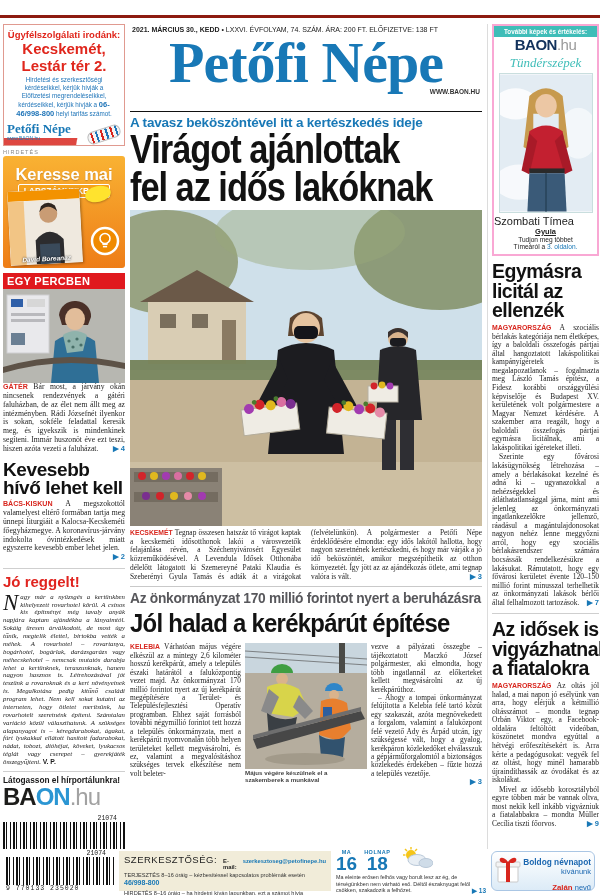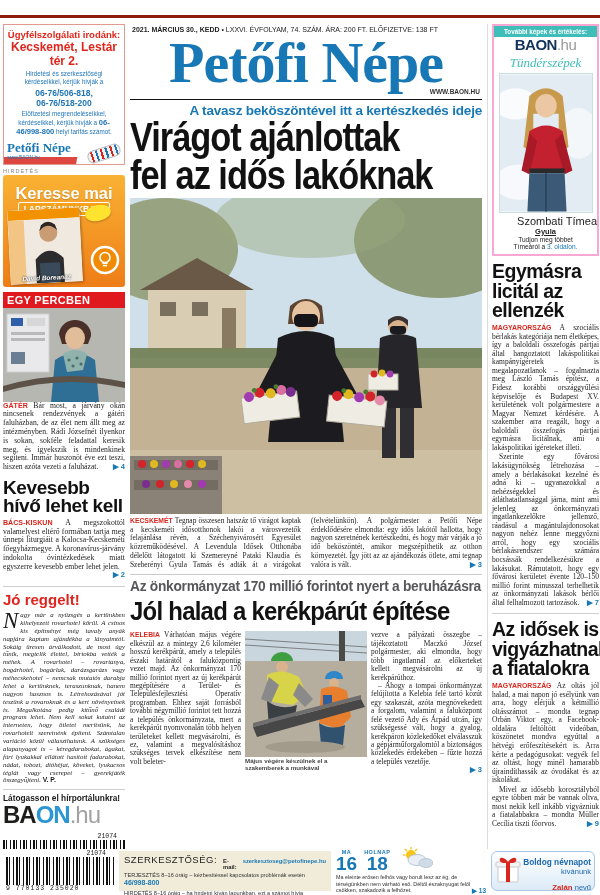--- a/index.html
+++ b/index.html
@@ -8,21 +8,21 @@
     width:600px; height:895px; background:#ffffff; position:relative;
     overflow:hidden; font-family:"Liberation Sans", sans-serif; color:#1a1a1a;
     margin:0 auto;
   }
   .topline { margin-top:15px; height:3px; background:#8d1b10; }
   .cols { display:grid; grid-template-columns:122px 352px 112px; gap:0 5px; padding:6px 3px 0 3px; }
 
   
   .svc-box { border:1px solid #e09a90; padding:4px 3px; text-align:center; background:#fff; }
   .svc-t1 { color:#e0261c; font-weight:bold; font-size:9.5px; }
-  .svc-t2 { color:#e0261c; font-weight:bold; font-size:12px; margin-bottom:2px; }
+  .svc-t2 { color:#e0261c; font-weight:bold; font-size:15px; margin-bottom:2px; }
   .svc-small { color:#1e74b8; font-size:6.3px; line-height:1.25; }
   .svc-phone { color:#1e74b8; font-weight:bold; font-size:8.5px; line-height:1.2; margin:2px 0; }
   .svc-bottom { display:flex; align-items:flex-end; justify-content:space-between; margin-top:4px; position:relative; }
   .svc-logo { font-family:"Liberation Serif", serif; font-weight:bold; color:#1878b6; font-size:13px; line-height:1; }
   .svc-logo-sub { font-size:5px; color:#1878b6; text-align:left; }
   .svc-swoosh { position:absolute; left:-3px; right:-3px; bottom:-4px; height:7px; background:linear-gradient(100deg,#d8261e 60%, #fff 61%); opacity:.85; z-index:0;}
   .roll { width:34px; height:13px; border-radius:6px; transform:rotate(-18deg); z-index:1;
           background:repeating-linear-gradient(90deg,#f4f4f4 0 3px,#d8261e 3px 5px,#f4f4f4 5px 8px,#1e74b8 8px 10px); border:1px solid #bbb; }
   .ad-label { font-size:5.5px; color:#8a8a8a; letter-spacing:1px; margin:3px 0 1px 0; }
   .promo { height:112px; background:linear-gradient(180deg,#f9b233,#ee7d17); border-radius:3px; position:relative; overflow:hidden; padding-top:10px; }
@@ -58,21 +58,21 @@
   .bc-lines { height:28px; margin:0;
       background:repeating-linear-gradient(90deg,#111 0 2px,#fff 2px 3px,#111 3px 4px,#fff 4px 7px,#111 7px 8px,#fff 8px 10px); }
   .bc-num { font-family:"Liberation Mono", monospace; font-size:6.5px; letter-spacing:1px; }
 
   
   .dateline { font-size:7px; color:#222; margin:2px 0 2px 2px; }
   .dateline b { font-weight:bold; }
   .masthead { font-family:"Liberation Serif", serif; font-weight:bold; color:#1878b6; font-size:58px; line-height:.98;
               text-align:center; letter-spacing:-1px; }
   .mast-url { text-align:right; font-size:6.5px; font-weight:bold; color:#333; margin:-4px 2px 2px 0; }
-  .kicker { color:#1878b6; font-weight:bold; font-size:13.5px; border-top:1px solid #111; padding-top:3px; margin-top:4px; letter-spacing:-.2px;text-align:right;}
+  .kicker { color:#1878b6; font-weight:bold; font-size:13.5px; border-top:1px solid #111; padding-top:3px; margin-top:16px; letter-spacing:-.2px;}
   .bigline { font-weight:800; font-size:40px; line-height:.95; letter-spacing:-1.2px; color:#121212; white-space:nowrap;
              transform:scaleX(.86); transform-origin:left center; }
   .mainphoto { width:352px; height:316px; display:block; margin-top:4px; }
   .caption { column-count:2; column-gap:10px; margin-top:3px; font-family:"Liberation Serif", serif; font-size:7.4px;
              line-height:1.18; text-align:justify; color:#1d1d1d; }
   .midrule { border-top:1px solid #c9c9c9; margin:5px 0 3px 0; }
   .subhead { color:#57575b; font-weight:800; font-size:14.5px; letter-spacing:-.3px; white-space:nowrap;
              transform:scaleX(.95); transform-origin:left center; }
   .head3 { font-weight:800; font-size:26px; letter-spacing:-.8px; white-space:nowrap; transform:scaleX(.92);
            transform-origin:left center; margin:2px 0 4px 0; color:#121212; }
@@ -83,21 +83,21 @@
 
   
   .rcol { border-left:1px solid #dcdcdc; padding-left:4px; }
   .beauty { border:2px solid #f9a8d4; background:#fff; }
   .beauty-head { background:#3fbdb8; color:#fff; font-weight:bold; font-size:6.3px; text-align:center; padding:2px 1px; }
   .beauty-baon { text-align:center; font-weight:800; font-size:15px; letter-spacing:-.5px; line-height:1.1; }
   .beauty-baon .b1 { color:#12325c; } .beauty-baon .b2 { color:#9a9a9a; font-weight:400; }
   .beauty-script { text-align:center; color:#3fbdb8; font-family:"Liberation Serif", serif; font-style:italic; font-size:13px;
                    margin:1px 0 2px 0; }
   .beauty-photo { width:94px; height:140px; display:block; margin:0 auto; border:1px solid #c9dede; }
-  .beauty-name { text-align:right; font-size:11px; color:#222; margin-top:2px; }
+  .beauty-name { text-align:left; font-size:11px; color:#222; margin-top:2px; }
   .beauty-city { text-align:center; font-size:7.5px; font-weight:bold; color:#222;text-decoration:underline; }
   .beauty-more { text-align:center; font-size:6.6px; color:#222; line-height:1.2; padding-bottom:3px; }
   .beauty-more .pg { color:#1878b6; }
   .rhead { font-weight:750; font-size:19.5px; line-height:.99; letter-spacing:-.5px; margin:6px 0 4px 0; color:#121212; }
   .rcol .body { font-size:7.5px; }
   .rcol .p2 { text-indent:7px; margin-top:1px; }
   .rdiv { border-top:1px solid #cfcfcf; margin:6px 0 0 0; }
 
   
   .footer { position:absolute; left:0; right:0; bottom:0; height:46px; background:#fff; display:flex; align-items:center;
@@ -132,24 +132,20 @@
 <div class="page">
   <div class="topline"></div>
 
   <div class="cols">
 
     <div>
       <div class="svc-box">
         <div class="svc-t1">Ügyfélszolgálati irodánk:</div>
         <div class="svc-t2">Kecskemét, Lestár tér 2.</div>
         <div class="svc-small">Hirdetési és szerkesztőségi kérdéseikkel, kérjük hívják a</div>
-        <div class="svc-phone">
-          <span>06-76/506-818,</span><br>
-          <span>06-76/518-200</span>
-        </div>
         <div class="svc-small"><span>Előfizetési megrendeléseikkel, kérdéseikkel, kérjük hívják a </span><b style="font-size:7.5px">06-46/998-800</b><span> helyi tarifás számot.</span></div>
         <div class="svc-bottom">
           <div class="svc-swoosh"></div>
           <div style="position:relative;z-index:1;text-align:left;">
             <div class="svc-logo">Petőfi Népe</div>
             <div class="svc-logo-sub">www.BAON.hu</div>
           </div>
           <div class="roll"></div>
         </div>
       </div>

